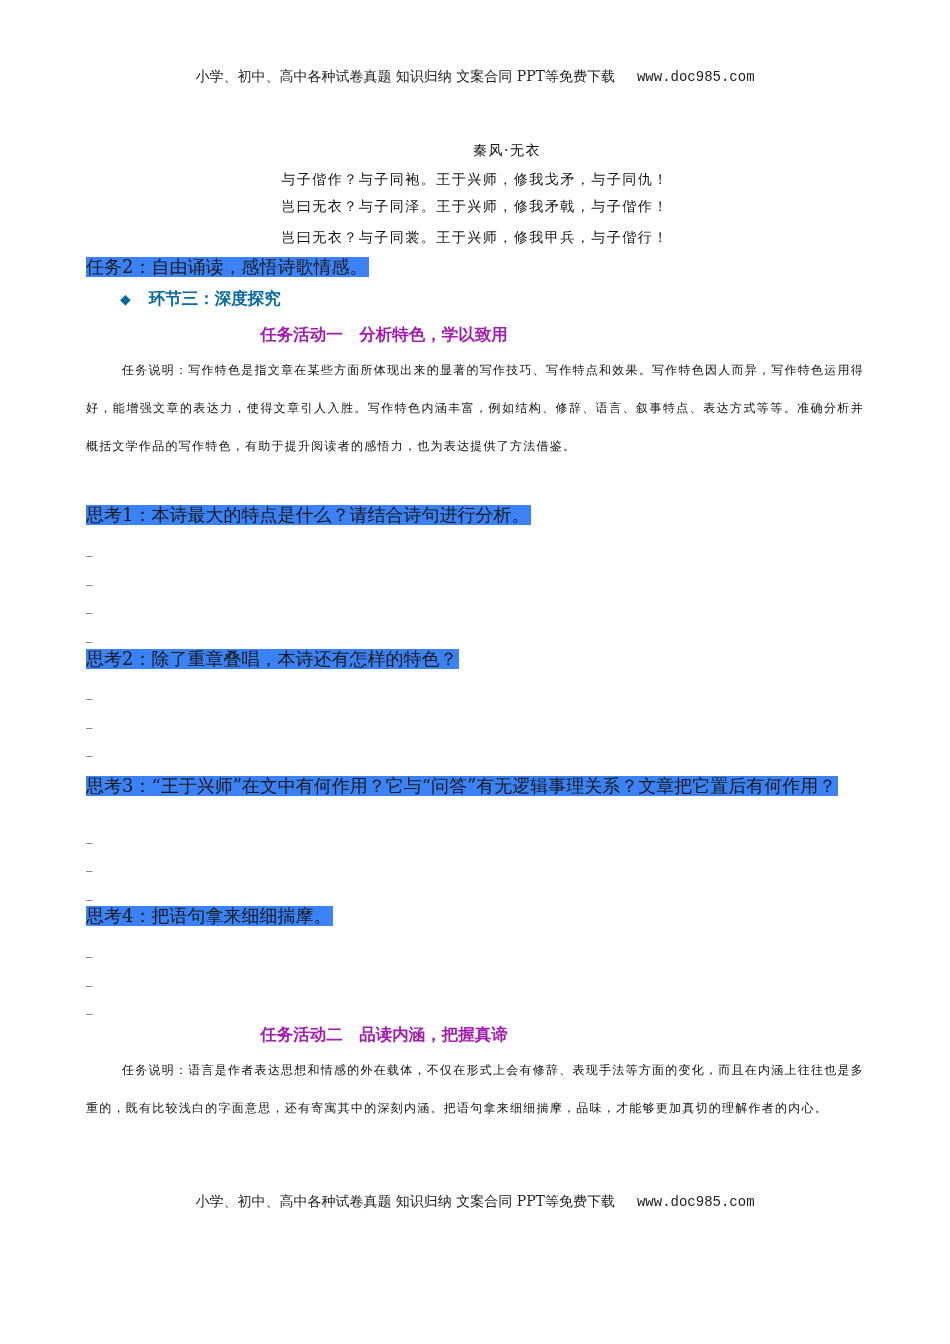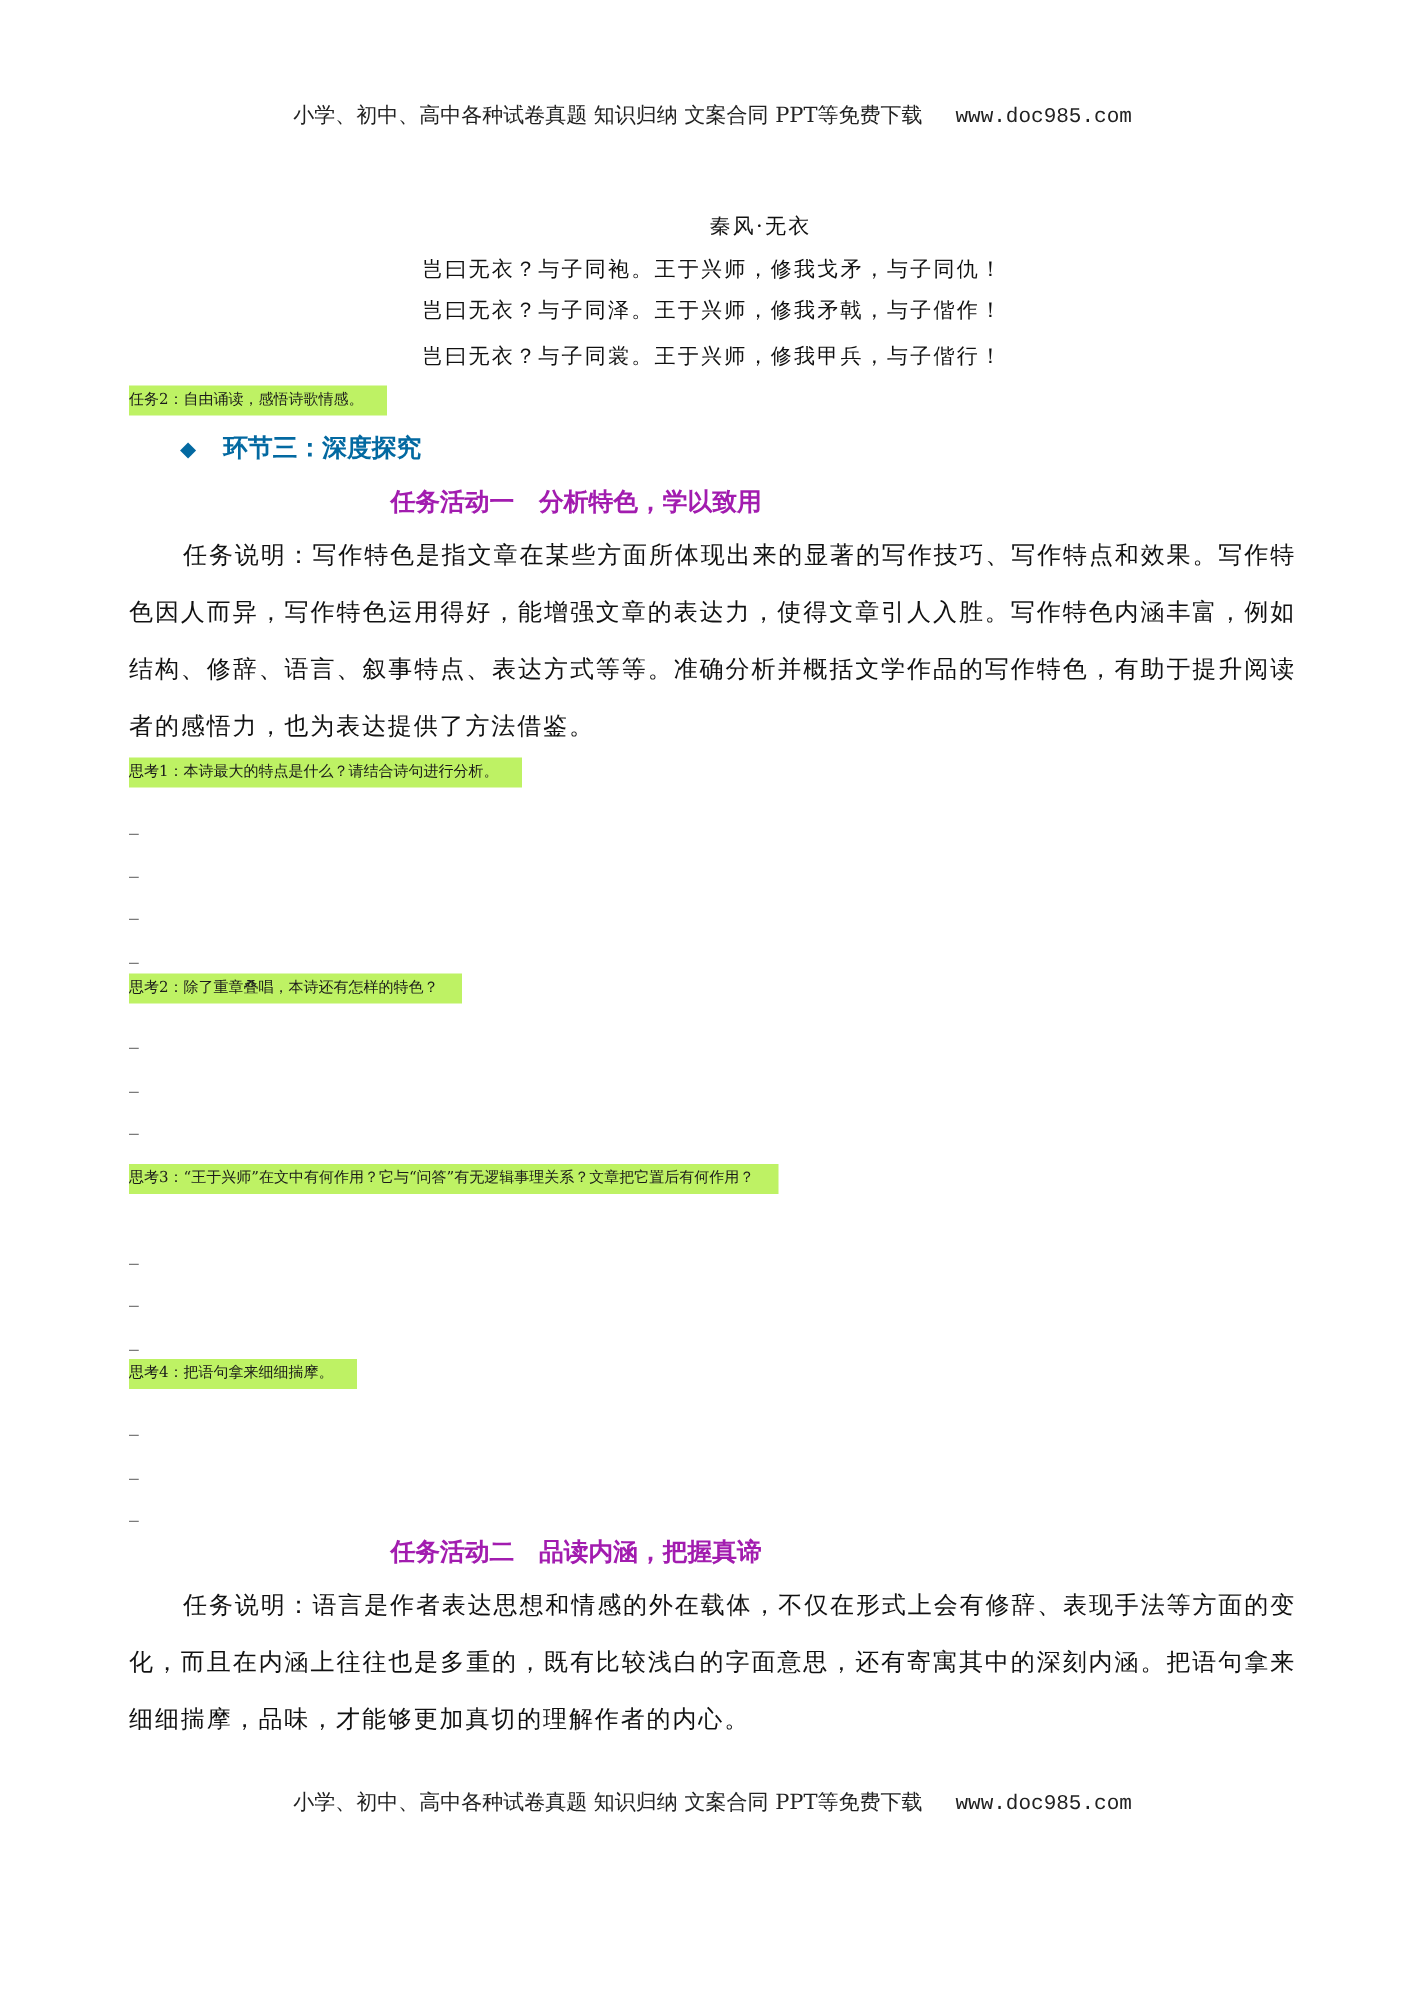--- a/index.html
+++ b/index.html
@@ -40,23 +40,23 @@
       font-size: 14px;
       letter-spacing: 1.5px;
       color: #111;
     }
     .poem-title { top: 142px; margin-left: 32px; }
     .poem-line { font-size: 14px; }
 
     .highlight-line {
       position: absolute;
       left: 86px;
-      font-size: 10px;
-      background: #bef264;
-      padding: 0 16px 0 0;
+      font-size: 18px;
+      background: #3b82f6;
+      padding: 0 2px 0 0;
       line-height: 20px;
       color: #1a1a1a;
       white-space: nowrap;
     }
 
     .section-heading {
       position: absolute;
       left: 120px;
       font-family: "DejaVu Sans", "Liberation Sans", sans-serif;
       font-weight: bold;
@@ -79,21 +79,21 @@
       font-weight: bold;
       font-size: 16.5px;
       color: #a21caf;
       white-space: pre;
     }
 
     .body-para {
       position: absolute;
       left: 86px;
       width: 778px;
-      font-size: 16px;
+      font-size: 12px;
       line-height: 38px;
       letter-spacing: 1.25px;
       text-indent: 36px;
       color: #111;
       text-align: justify;
     }
 
     .dash {
       position: absolute;
       left: 86px;
@@ -103,21 +103,21 @@
     }
   </style>
 </head>
 <body>
 
 <div class="page-header">
   <span>小学、初中、高中各种试卷真题 知识归纳 文案合同 PPT等免费下载</span><span class="url">www.doc985.com</span>
 </div>
 
 <div class="poem poem-title">秦风·无衣</div>
-<div class="poem poem-line" style="top:171px;">岂曰无衣？与子同袍。王于兴师，修我戈矛，与子同仇！</div>
+<div class="poem poem-line" style="top:171px;">与子偕作？与子同袍。王于兴师，修我戈矛，与子同仇！</div>
 <div class="poem poem-line" style="top:198px;">岂曰无衣？与子同泽。王于兴师，修我矛戟，与子偕作！</div>
 <div class="poem poem-line" style="top:229px;">岂曰无衣？与子同裳。王于兴师，修我甲兵，与子偕行！</div>
 
 <div class="highlight-line" style="top:257px;">任务2：自由诵读，感悟诗歌情感。</div>
 
 <div class="section-heading" style="top:288px;">
   <span class="diamond">◆</span><span>环节三：深度探究</span>
 </div>
 
 <div class="activity-title" style="top:324px;">任务活动一　分析特色，学以致用</div>

